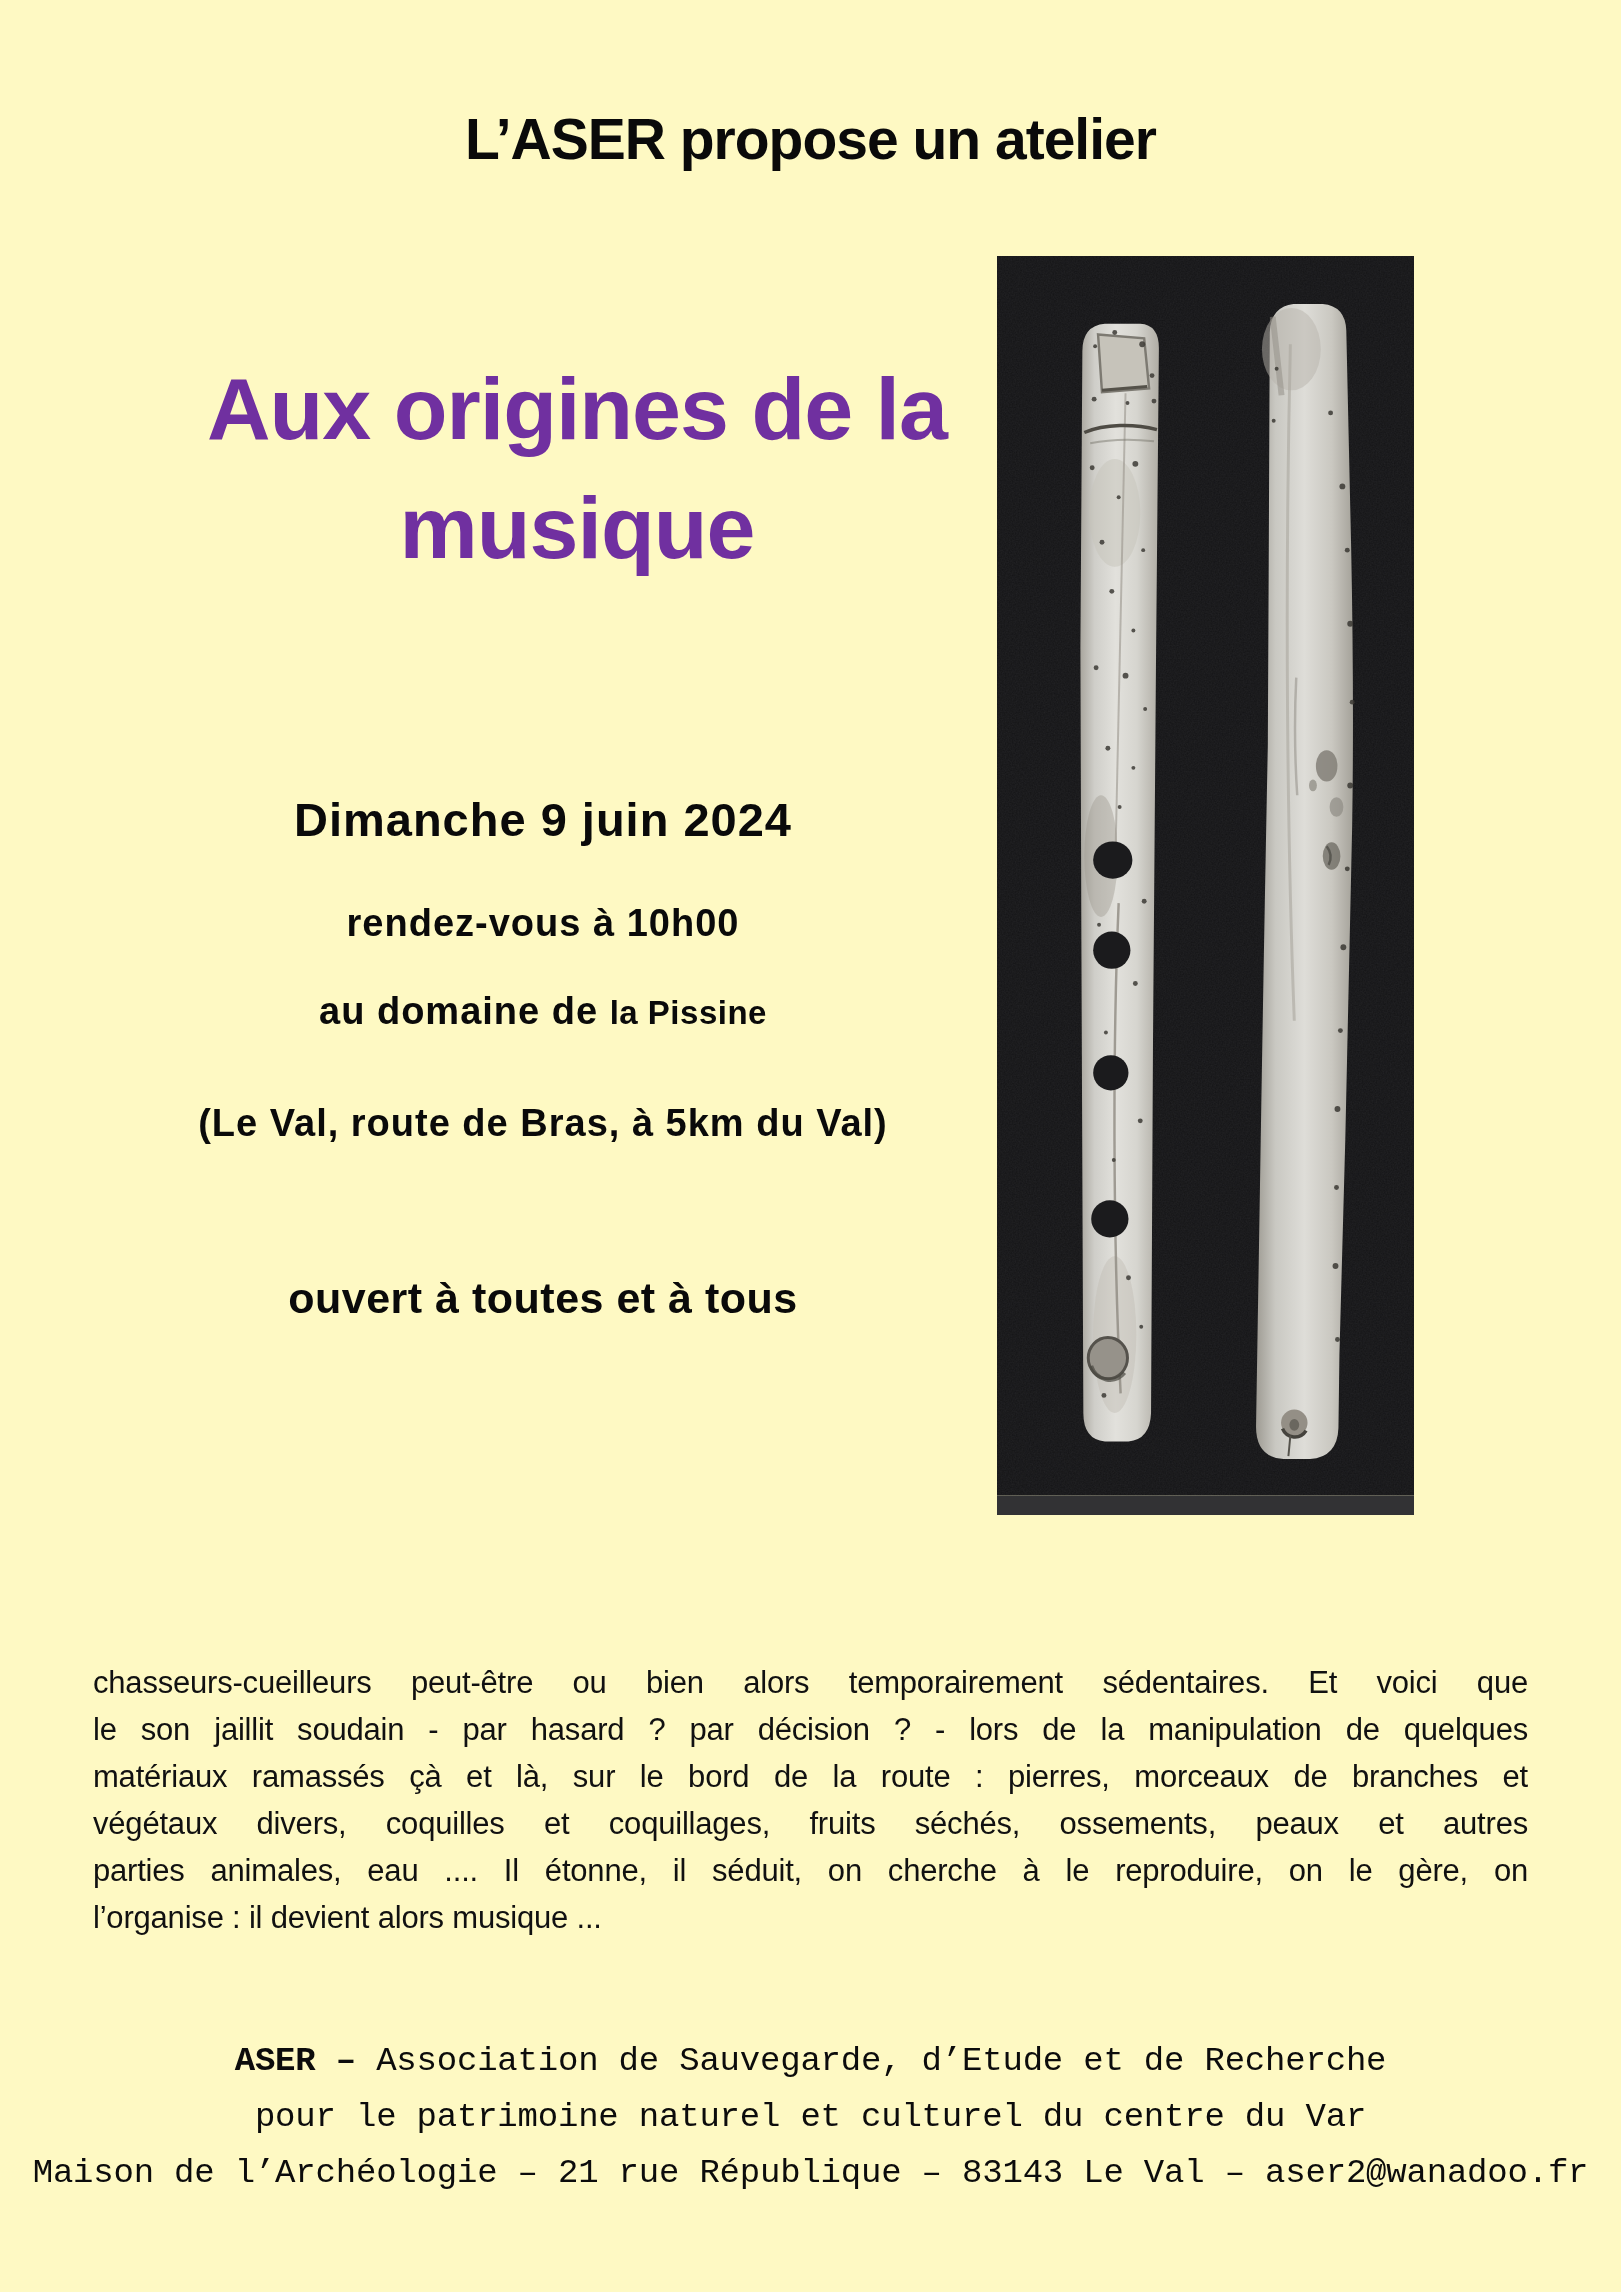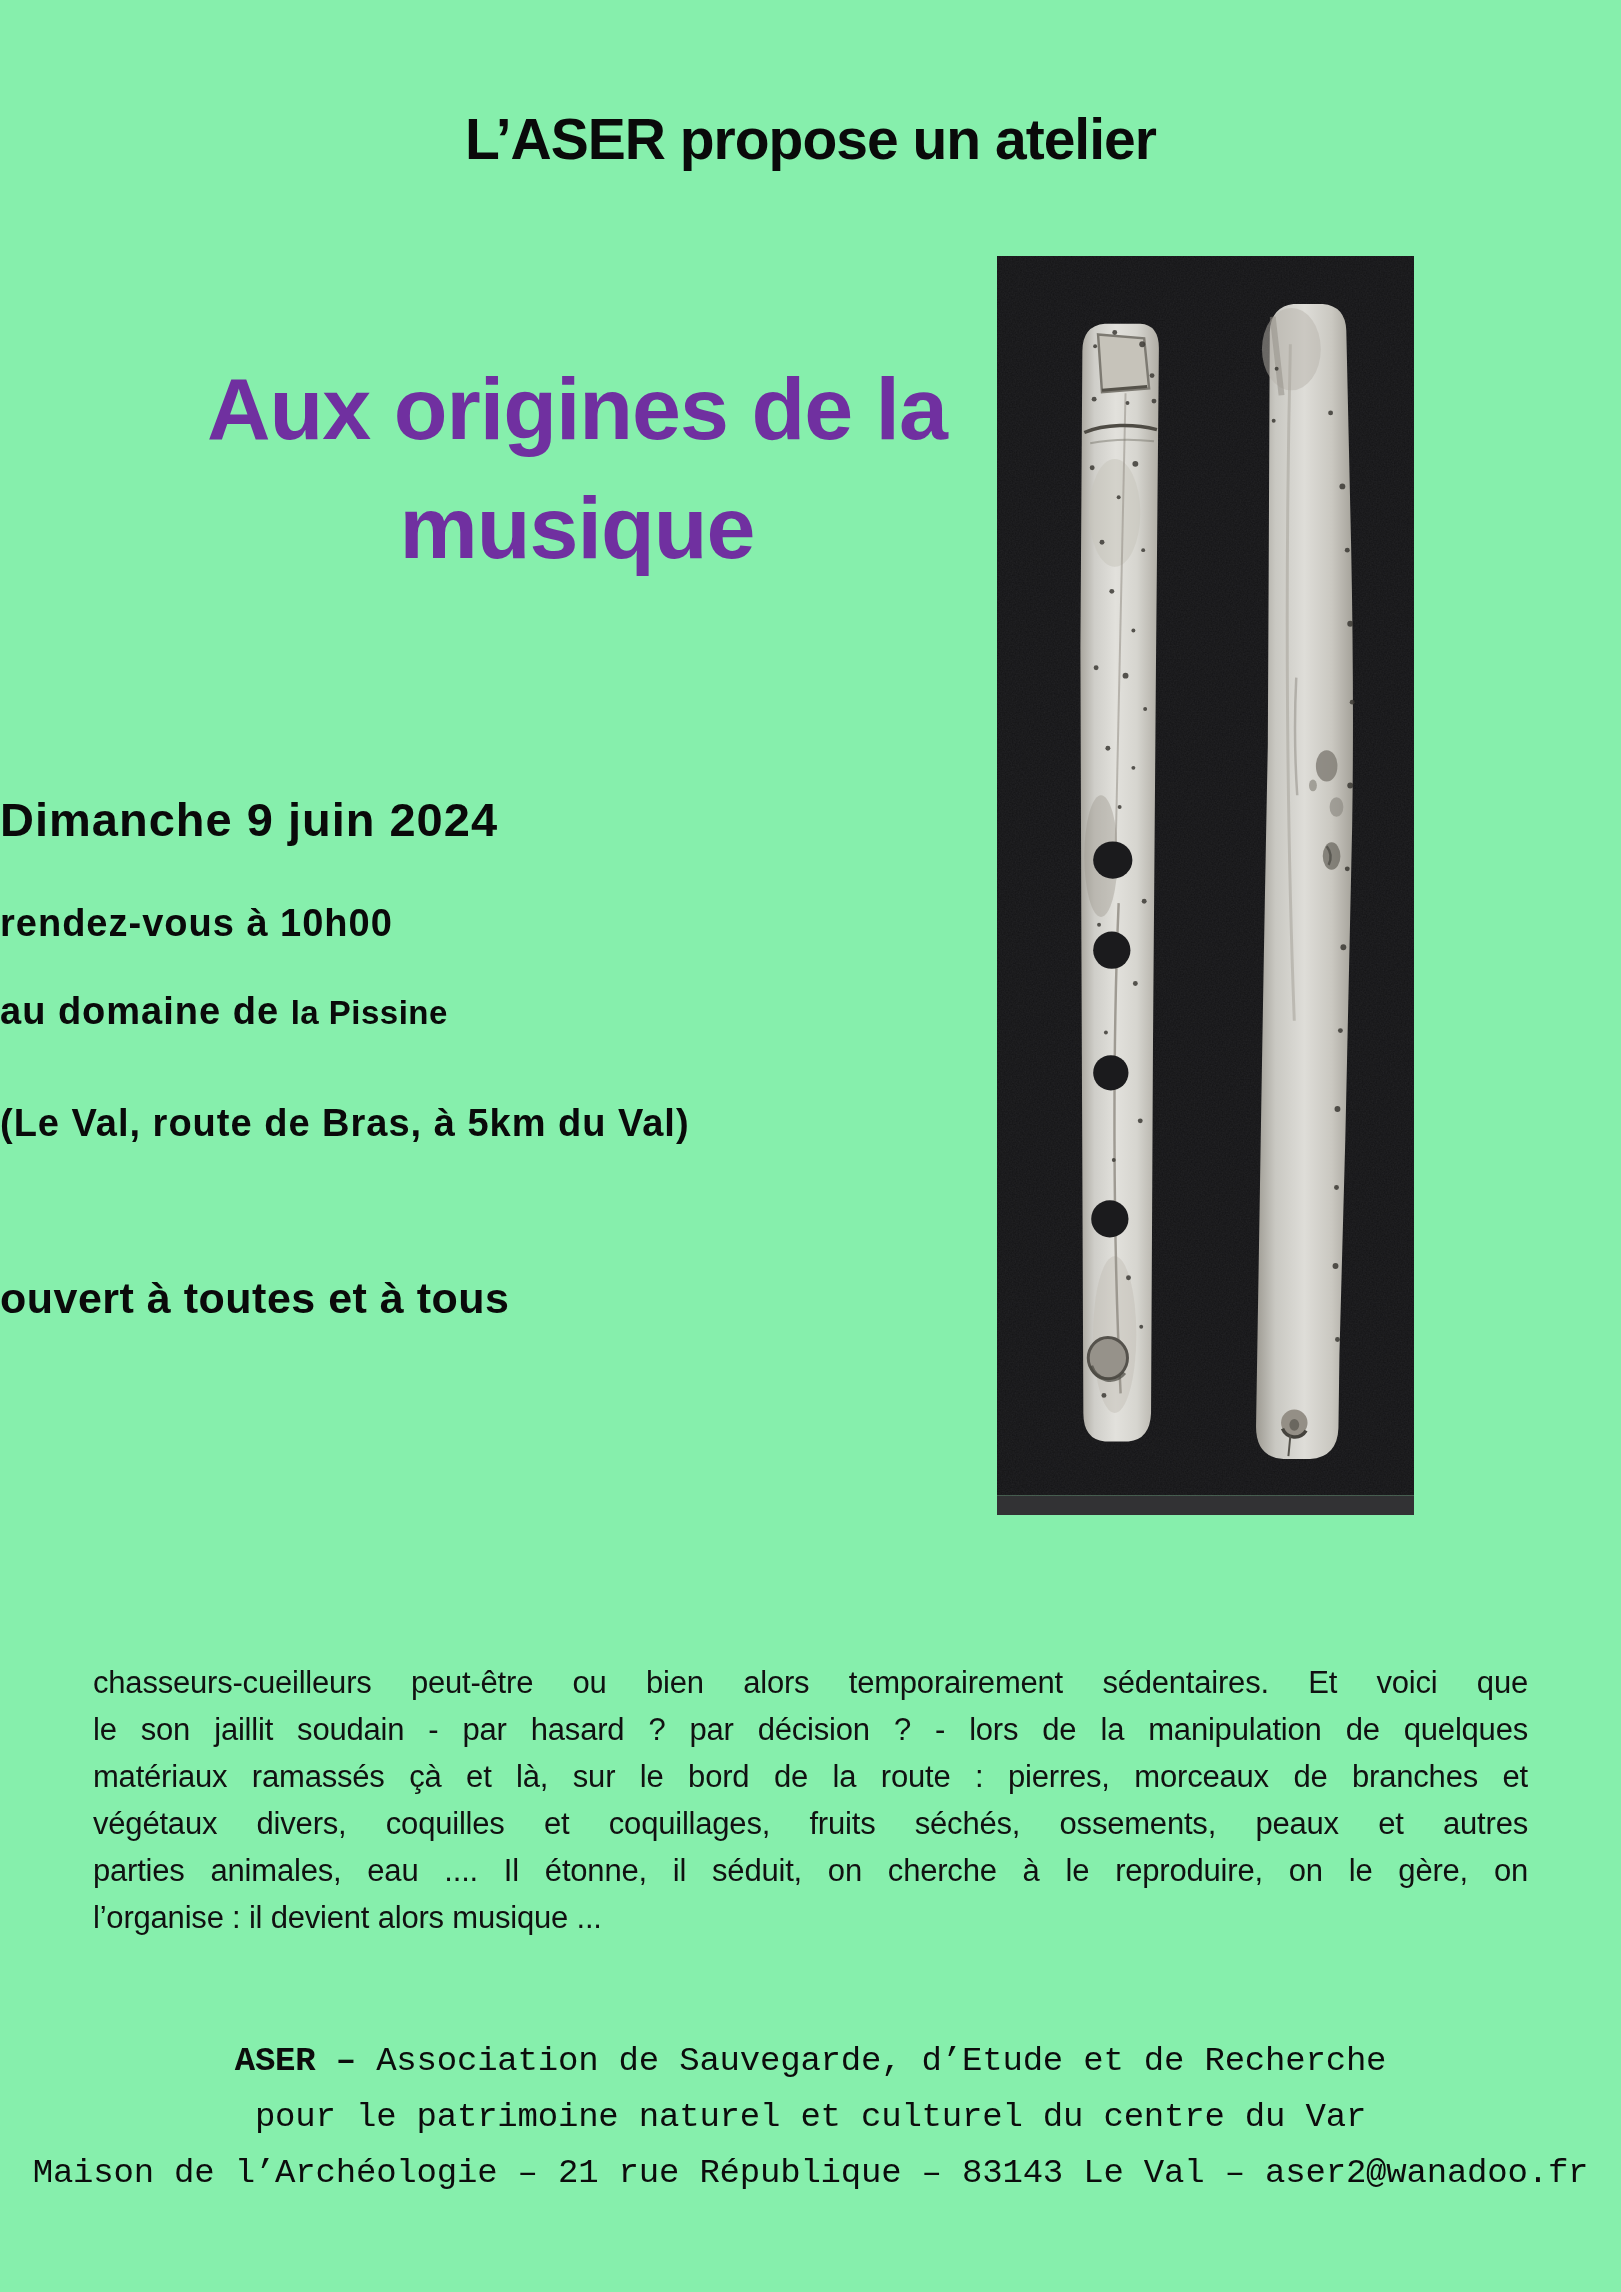--- a/index.html
+++ b/index.html
@@ -1,34 +1,34 @@
 <!DOCTYPE html>
 <html lang="fr"><head>
 <meta charset="utf-8">
 <style>
   html,body { margin:0; padding:0; background:#ffffff; }
   .page {
     position:relative;
     width:1621px; height:2293px;
-    background:#86efac;
+    background:#fef9c3;
     font-family:"Liberation Sans", sans-serif;
     color:#0a0a0a;
     overflow:hidden;
   }
   .title {
     position:absolute; top:106px; left:0; width:100%;
     text-align:center; font-size:57px; font-weight:700; letter-spacing:-1px;
   }
   .heading {
     position:absolute; top:349px; left:0; width:1086px;
     text-align:center; font-weight:700; font-size:88px; line-height:119px;
     letter-spacing:-1px; color:#7030A0;padding-left:34px;
   }
   .info {
-    position:absolute; left:0; width:1086px; text-align:left;
+    position:absolute; left:0; width:1086px; text-align:center;
     font-weight:700; letter-spacing:1px;
   }
   .info.date      { top:792px;  font-size:47px; }
   .info.time      { top:902px;  font-size:38px; }
   .info.loc       { top:990px; font-size:38px; }
   .info.loc .big  { font-size:33px; letter-spacing:0.5px; }
   .info.detail    { top:1102px; font-size:38px; }
   .info.direction { top:1192px; font-size:38px; }
   .info.open      { top:1274px; font-size:43px; font-weight:700; letter-spacing:0.5px; }
   .photo {

